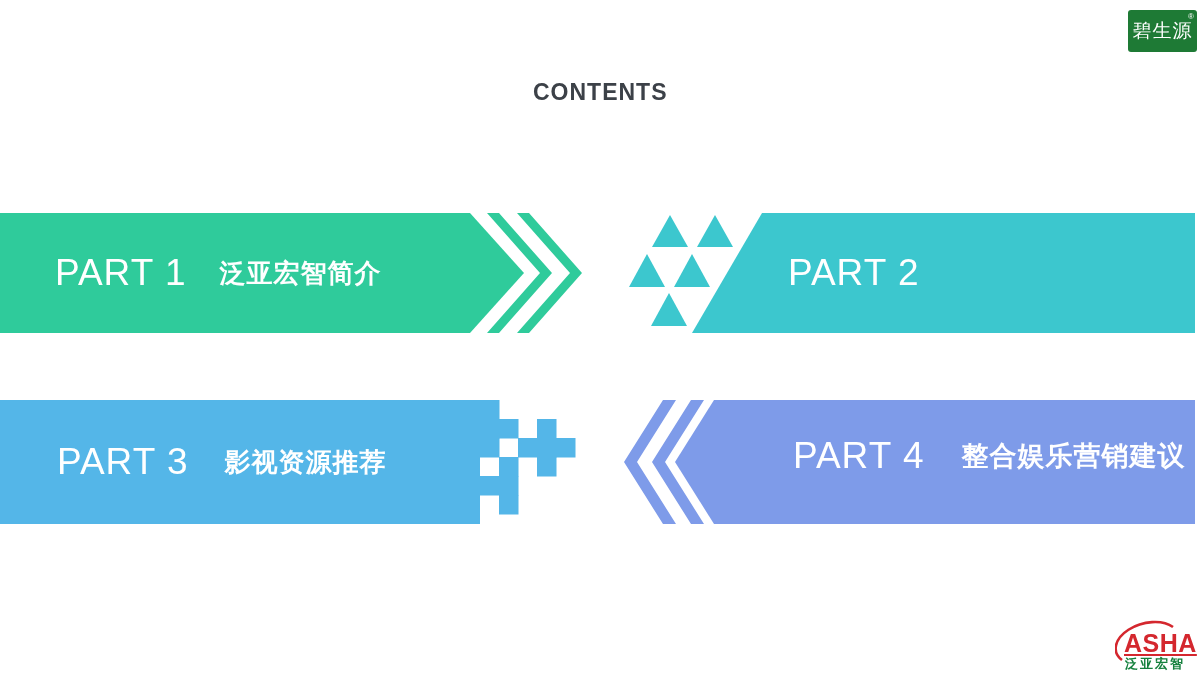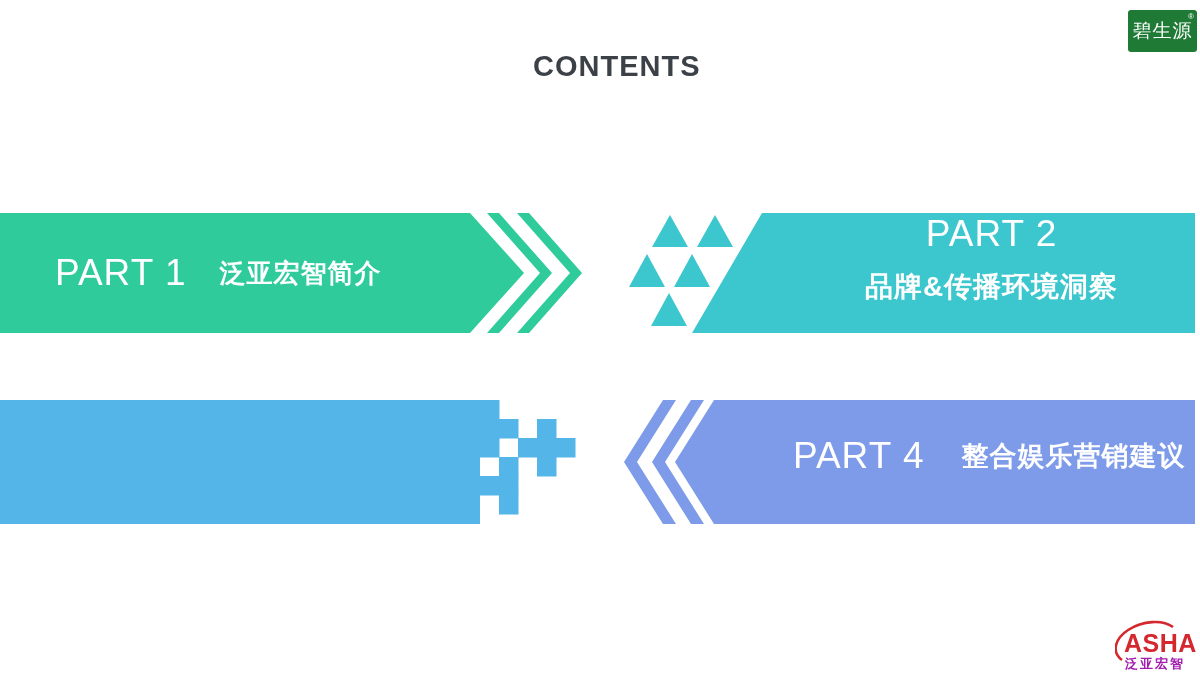--- a/index.html
+++ b/index.html
@@ -1,47 +1,47 @@
 <!DOCTYPE html>
 <html style="--part1: #2FCB9B; --part2: #3CC7CE; --part3: #54B6E8; --part4: #7E9BE9; --title_text: #3C4148; --brand_green: #1E7A35; --asha_red: #D4272E;"><head>
 <meta charset="utf-8">
 <style>
   html,body{margin:0;padding:0;background:#fff;}
   .slide{position:relative;width:1200px;height:675px;background:#ffffff;overflow:hidden;
          font-family:"Liberation Sans","DejaVu Sans",sans-serif;}
   .deco{position:absolute;left:0;top:0;}
   .f1{fill:var(--part1);} .f2{fill:var(--part2);} .f3{fill:var(--part3);} .f4{fill:var(--part4);}
 
-  .page-title{position:absolute;left:533px;top:50px;font-size:29px;font-weight:700;
+  .page-title{position:absolute;left:533px;top:79px;font-size:23px;font-weight:700;
               color:var(--title_text);letter-spacing:1px;}
 
   .brand-logo{position:absolute;left:1128px;top:10px;width:69px;height:42px;
               background:var(--brand_green);border-radius:3px;color:#fff;
               display:flex;align-items:center;justify-content:center;}
   .brand-logo .cn{font-size:19px;font-weight:400;letter-spacing:1px;}
   .brand-logo .reg{position:absolute;top:2px;right:3px;font-size:8px;font-weight:400;}
 
   .banner-text{position:absolute;display:flex;align-items:center;color:#fff;box-sizing:border-box;}
   .part-label{font-size:37px;font-weight:400;letter-spacing:1px;white-space:nowrap;}
   .part-title{font-weight:700;letter-spacing:1px;white-space:nowrap;}
   .bt1{left:0;top:213px;width:470px;height:120px;padding-left:55px;gap:33px;}
   .bt1 .part-title{font-size:26px;}
-  .bt2{left:762px;top:213px;width:433px;height:120px;padding-left:26px;gap:13px;flex-direction:column;}
+  .bt2{left:762px;top:213px;width:433px;height:120px;padding-left:26px;gap:13px;}
   .bt2 .part-title{font-size:28px;}
   .bt3{left:0;top:400px;width:480px;height:124px;padding-left:57px;gap:36px;}
   .bt3 .part-title{font-size:26px;}
   .bt4{left:714px;top:400px;width:481px;height:111px;padding-left:79px;gap:25px;}
   .bt4 .part-title{font-size:27px;margin-left:12px;}
 
   .asha{position:absolute;left:1115px;top:614px;width:85px;height:58px;}
   .asha svg{position:absolute;left:0;top:0;}
   .asha-brand{position:absolute;left:9px;top:15px;font-size:25px;font-weight:700;
-              color:var(--asha_red);letter-spacing:0.5px;}
+              color:var(--asha_red);letter-spacing:0.5px;text-decoration:underline;}
   .asha-company{position:absolute;left:10px;top:41px;font-size:13px;font-weight:700;
-                color:#a21caf;letter-spacing:2px;}
+                color:#15803d;letter-spacing:2px;}
 </style>
 </head>
 <body>
 
 <div class="slide">
 
   <svg class="deco" width="1200" height="675" viewBox="0 0 1200 675">
 
     <polygon class="f1" points="0,213 470,213 524,273 470,333 0,333"></polygon>
     <polygon class="f1" points="487,213 499,213 552,273 499,333 487,333 540,273"></polygon>
@@ -84,21 +84,24 @@
   </div>
 
   <div class="page-title">CONTENTS</div>
 
   <div class="banner-text bt1">
     <span class="part-label">PART 1</span>
     <span class="part-title">泛亚宏智简介</span>
   </div>
   <div class="banner-text bt2">
     <span class="part-label">PART 2</span>
-    <span class="part-title">品牌&amp;传播环境洞察</span>
+  </div>
+  <div class="banner-text bt3">
+    <span class="part-label">PART 3</span>
+    <span class="part-title">影视资源推荐</span>
   </div>
   <div class="banner-text bt4">
     <span class="part-label">PART 4</span>
     <span class="part-title">整合娱乐营销建议</span>
   </div>
 
   <div class="asha">
     <svg width="85" height="58" viewBox="0 0 85 58">
       <path d="M 7 46 A 27 17 -15 1 1 58 13" fill="none" stroke="#D4272E" stroke-width="2.6"></path>
     </svg>

